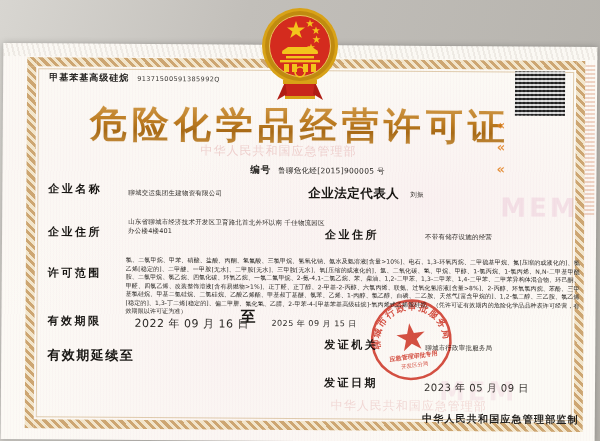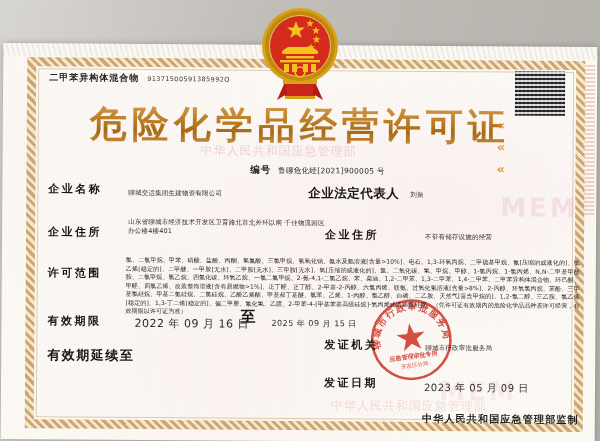--- a/index.html
+++ b/index.html
@@ -93,35 +93,35 @@
   <div class="frame">
     <div class="frame-inner"></div>
   </div>
 
   <div class="ghost ghost-sm" style="left:198px;top:98px;">中华人民共和国应急管理部</div>
   <div class="ghost ghost-mem" style="left:498px;top:146px;">MEM</div>
   <div class="ghost ghost-mem" style="left:438px;top:330px;opacity:.7;">MEM</div>
   <div class="ghost ghost-sm" style="left:330px;top:352px;color:rgba(205,95,95,.2);">中华人民共和国应急管理部</div>
 
   <div class="credit-row">
-    <span class="credit-label">二甲苯异构体混合物</span>
+    <span class="credit-label">甲基苯基高级硅烷</span>
     <span class="credit-code">91371500591385992Q</span>
   </div>
 
   <div class="cert-title">危险化学品经营许可证</div>
 
   <div class="qr"></div>
   <div class="chevrons">
     <span>«</span>
     <span>«</span>
     <span>«</span>
   </div>
 
   <div class="serial-row">
-    <span class="serial-label">编号</span><span class="serial-value">鲁聊危化经[2021]900005 号</span>
+    <span class="serial-label">编号</span><span class="serial-value">鲁聊危化经[2015]900005 号</span>
   </div>
 
   <div class="lbl lbl-lg" style="left:46px;top:138px;">企业名称</div>
   <div class="val tiny" style="left:126px;top:145px;width:180px;">聊城交运集团生建物资有限公司</div>
   <div class="lbl lbl-md" style="left:306px;top:140px;">企业法定代表人</div>
   <div class="val tiny" style="left:408px;top:145px;">刘振</div>
 
   <div class="lbl lbl-lg" style="left:46px;top:181px;">企业住所</div>
   <div class="val tiny" style="left:126px;top:174px;width:200px;">山东省聊城市经济技术开发区卫育路北首北外环以南 千佳物流园区办公楼4楼401</div>
   <div class="lbl lbl-lg" style="left:323px;top:182px;">企业住所</div>

